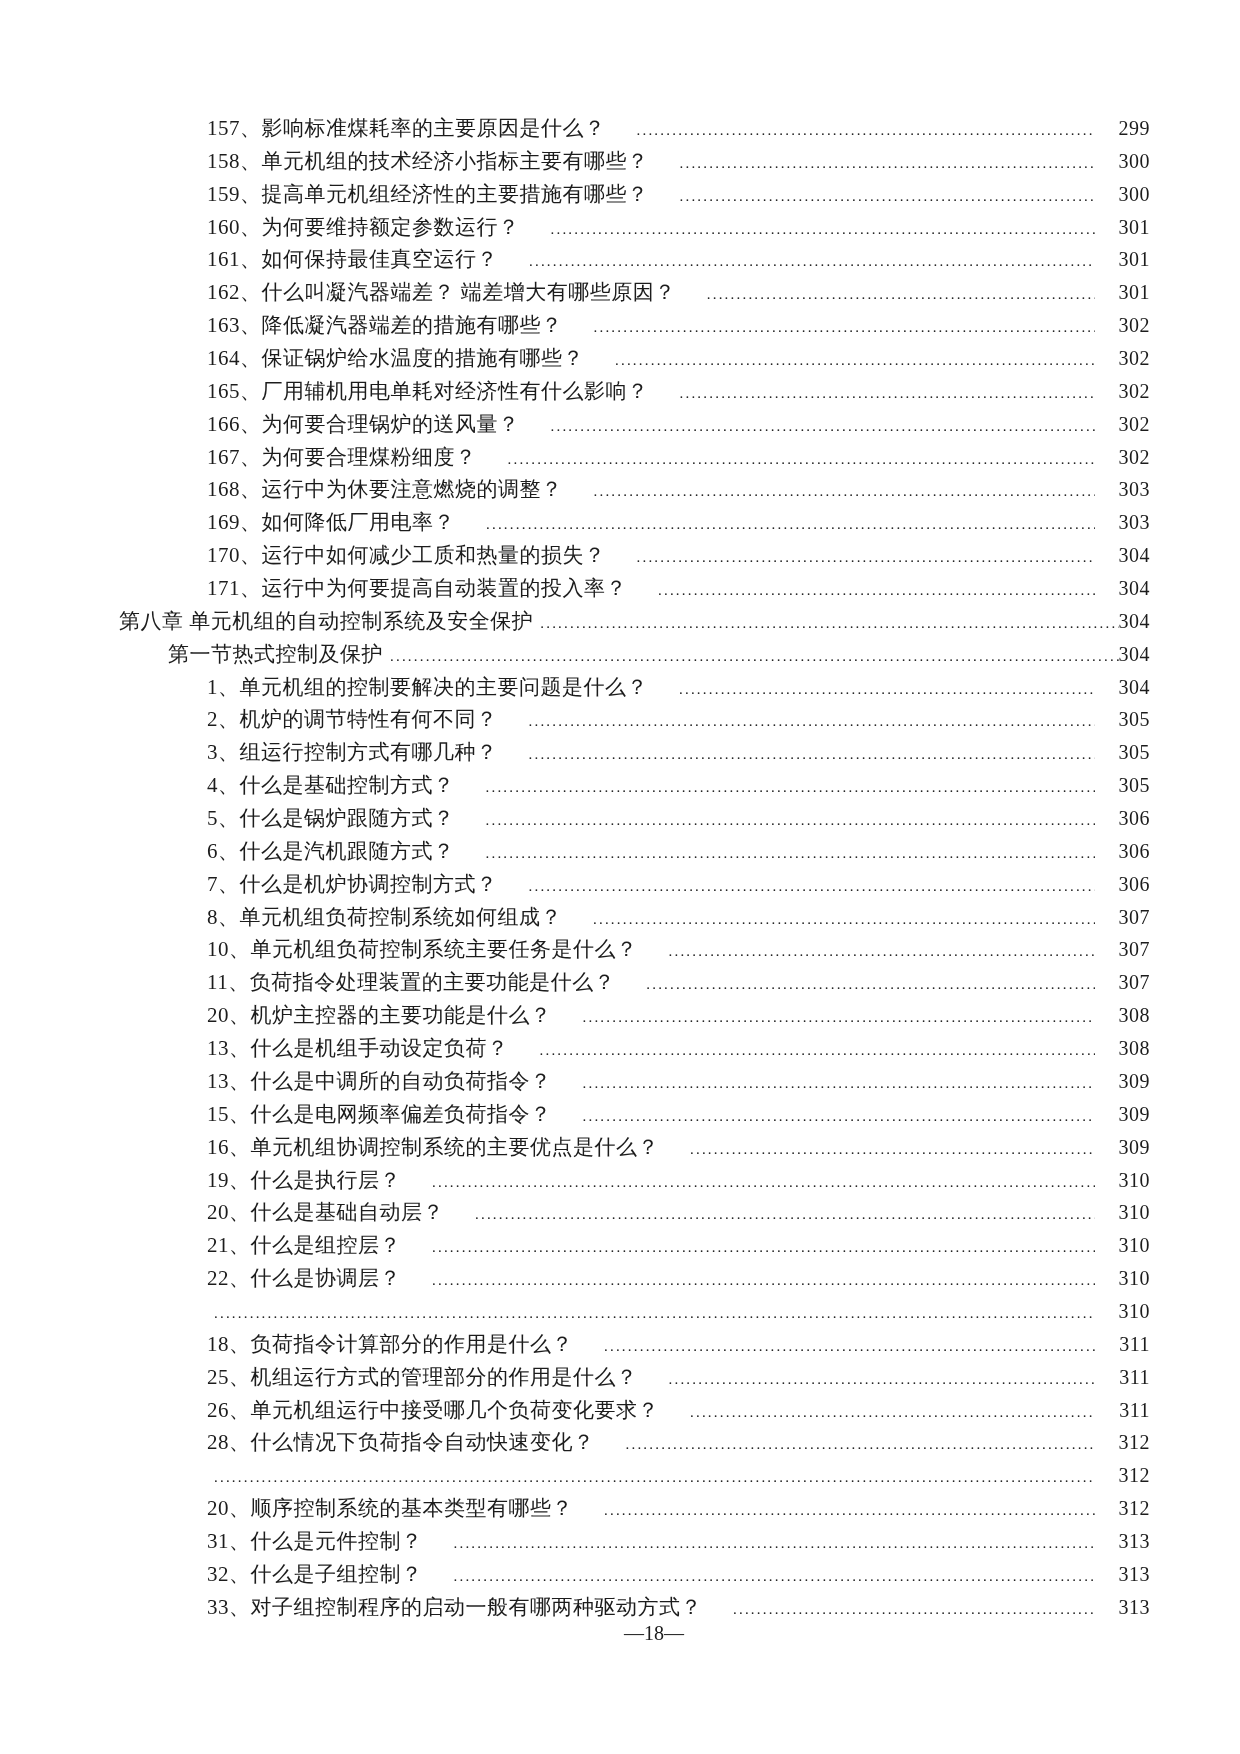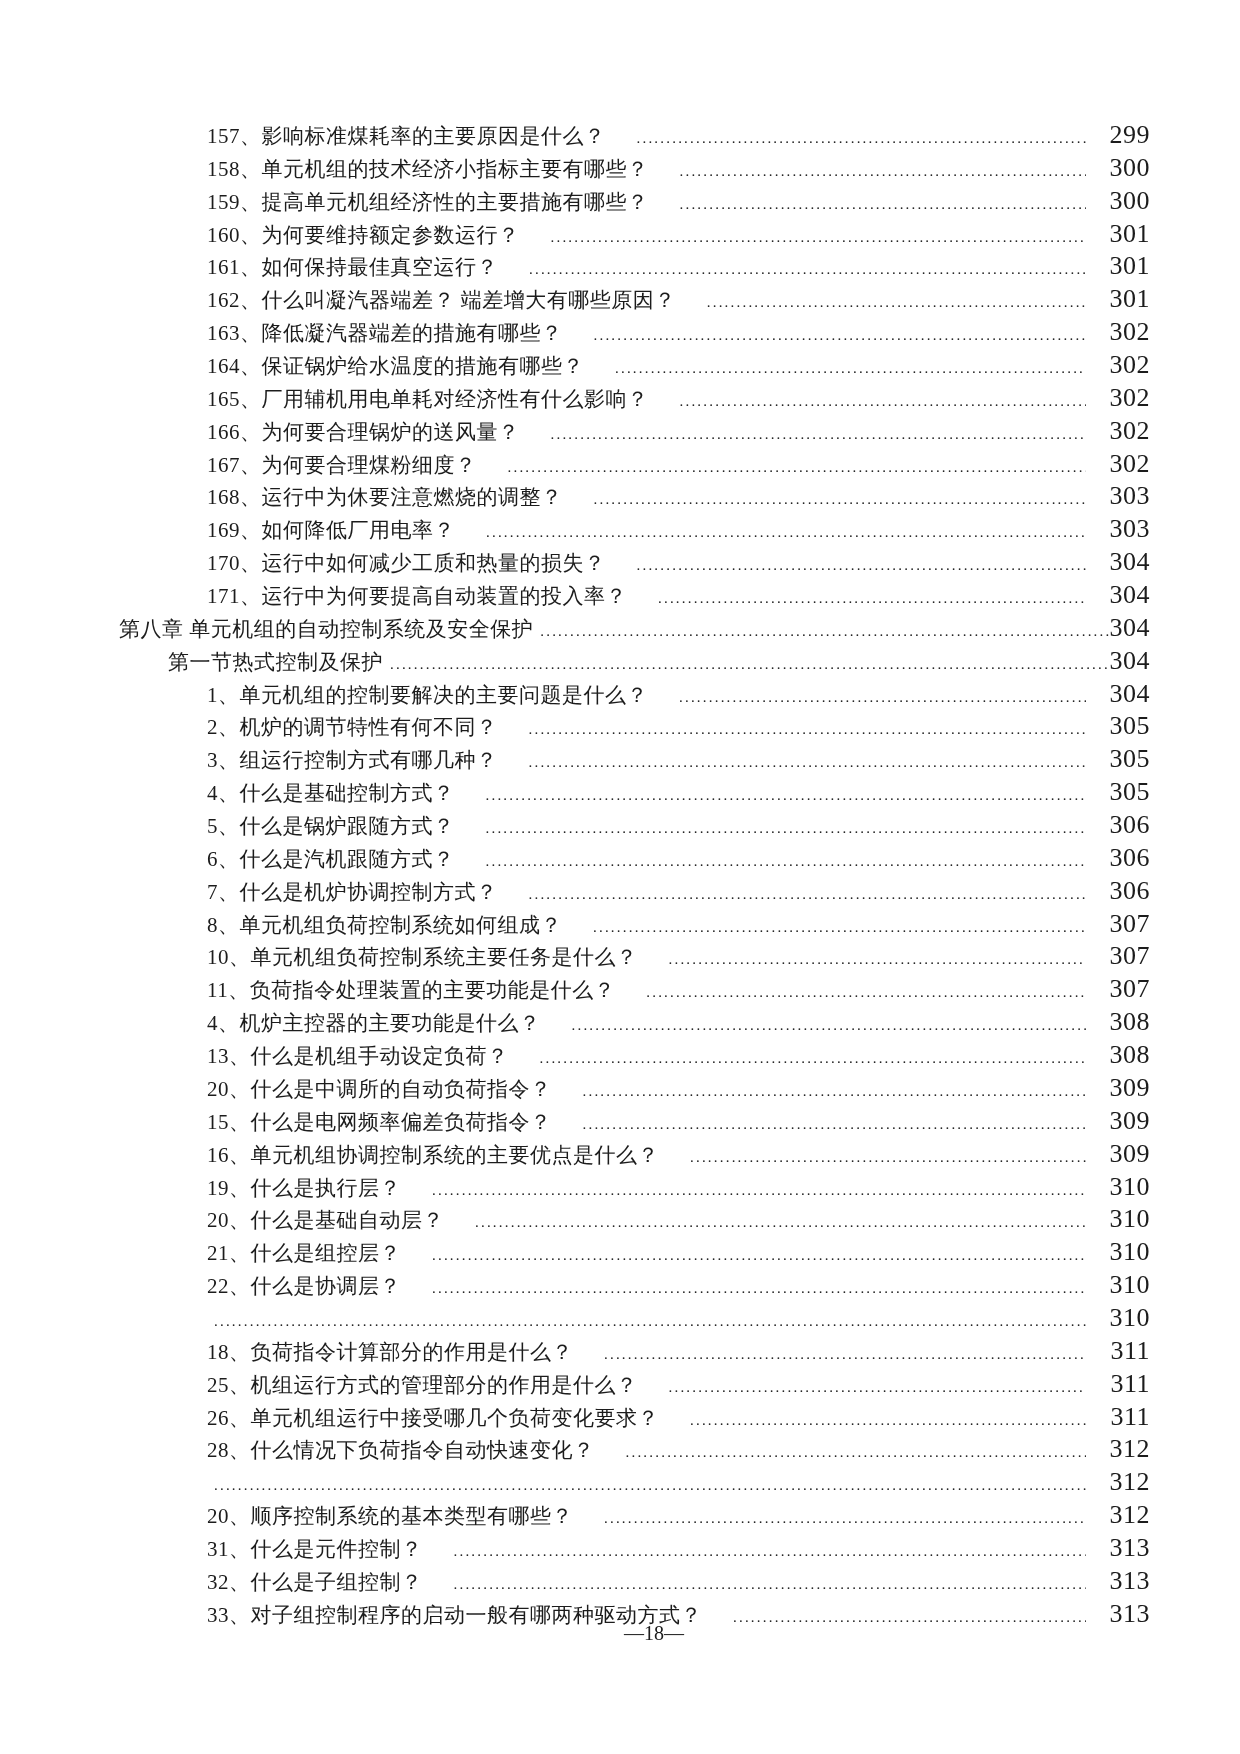--- a/index.html
+++ b/index.html
@@ -37,23 +37,22 @@
     min-width: 10px;
   }
   .row .leader::after {
     content: "......................................................................................................................................................................................................................................................................................................................................................";
     font-size: 15px;
     letter-spacing: 2.2px;
     color: #222;
   }
   .row .pageno {
     flex: 0 0 auto;
-    font-size: 26px;
+    font-size: 20px;
     letter-spacing: 0.5px;
-    margin-top: 7px;
   }
   .lvl-chapter { padding-left: 0; }
   .lvl-section { padding-left: 49px; }
   .lvl-item    { padding-left: 88px; gap: 24px; }
   .footer {
     position: absolute;
     top: 1620px;
     left: 0;
     width: 100%;
     text-align: center;
@@ -197,31 +196,31 @@
         <span class="label">10、单元机组负荷控制系统主要任务是什么？</span>
         <span class="leader"></span>
         <span class="pageno">307</span>
       </div>
       <div class="row lvl-item">
         <span class="label">11、负荷指令处理装置的主要功能是什么？</span>
         <span class="leader"></span>
         <span class="pageno">307</span>
       </div>
       <div class="row lvl-item">
-        <span class="label">4、机炉主控器的主要功能是什么？</span>
+        <span class="label">20、机炉主控器的主要功能是什么？</span>
         <span class="leader"></span>
         <span class="pageno">308</span>
       </div>
       <div class="row lvl-item">
         <span class="label">13、什么是机组手动设定负荷？</span>
         <span class="leader"></span>
         <span class="pageno">308</span>
       </div>
       <div class="row lvl-item">
-        <span class="label">20、什么是中调所的自动负荷指令？</span>
+        <span class="label">13、什么是中调所的自动负荷指令？</span>
         <span class="leader"></span>
         <span class="pageno">309</span>
       </div>
       <div class="row lvl-item">
         <span class="label">15、什么是电网频率偏差负荷指令？</span>
         <span class="leader"></span>
         <span class="pageno">309</span>
       </div>
       <div class="row lvl-item">
         <span class="label">16、单元机组协调控制系统的主要优点是什么？</span>

